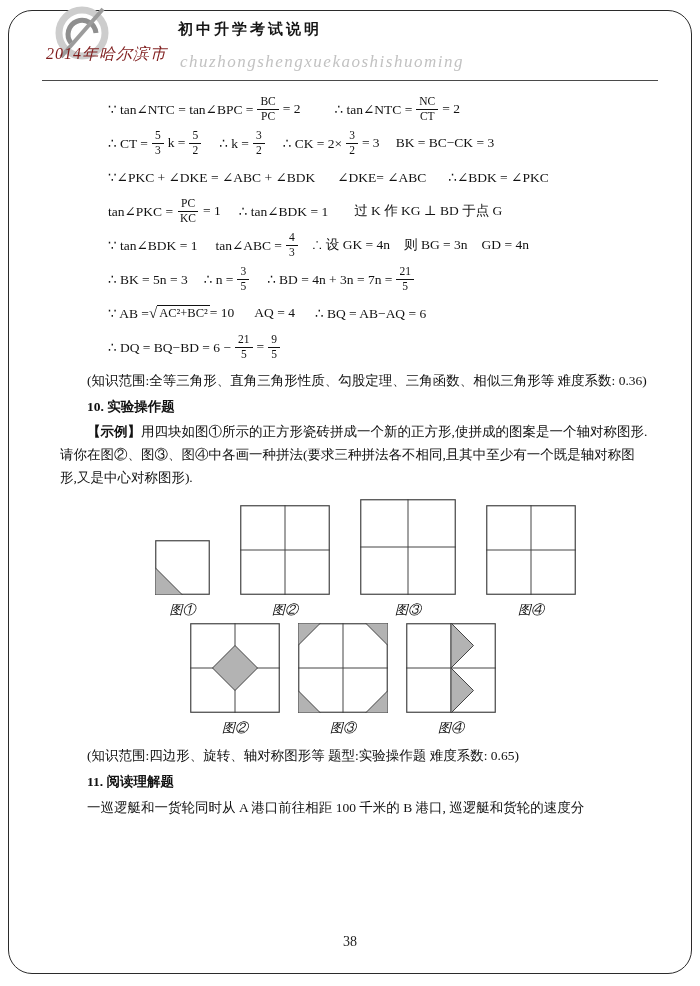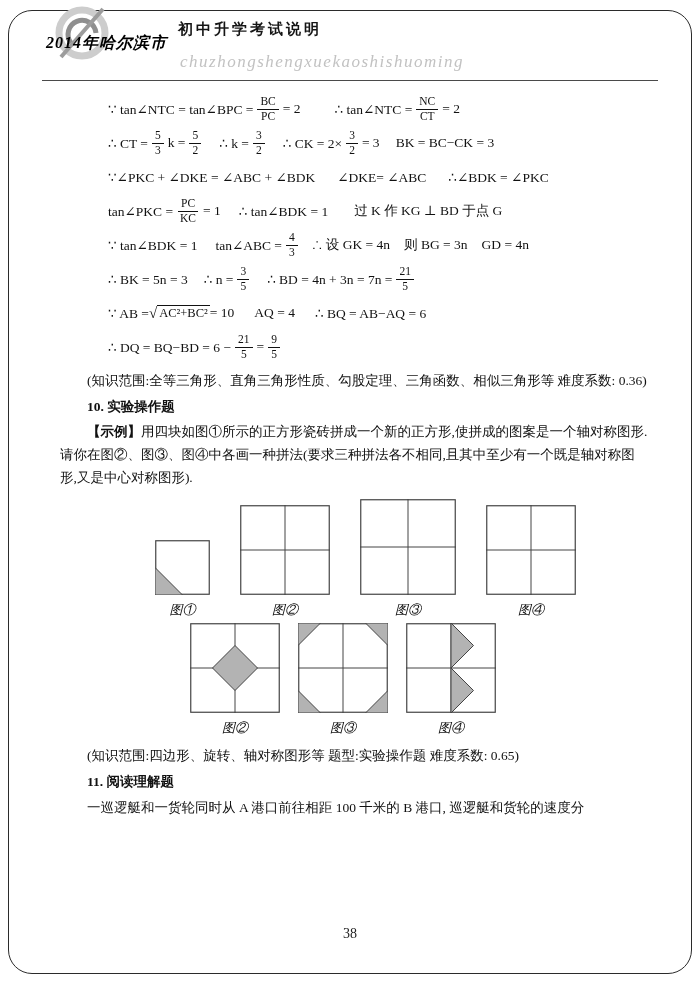--- a/index.html
+++ b/index.html
@@ -11,22 +11,22 @@
     position:absolute;top:10px;left:8px;right:8px;bottom:12px;
     border:1.6px solid #2b2b2b;border-radius:24px;pointer-events:none;
   }
   
   .logo{position:absolute;top:2px;left:52px;}
   .hdr-title{
     position:absolute;top:20px;left:178px;font-weight:bold;font-size:15px;
     letter-spacing:3px;color:#151515;
   }
   .hdr-edition{
-    position:absolute;top:33px;left:46px;font-weight:bold;font-style:italic;
-    font-size:16px;color:#000000;letter-spacing:1px;
+    position:absolute;top:44px;left:46px;font-weight:normal;font-style:italic;
+    font-size:16px;color:#7f1d1d;letter-spacing:1px;
   }
   .hdr-pinyin{
     position:absolute;top:52px;left:180px;font-style:italic;font-size:17px;
     color:#c2c2c2;letter-spacing:1.5px;
   }
   .hdr-rule{position:absolute;top:80px;left:42px;right:42px;border-top:1.3px solid #4a4a4a;}
   
   .content{position:absolute;top:92px;left:60px;right:52px;font-size:13.5px;}
   .math-block{margin-left:48px;}
   .math-line{height:34px;display:flex;align-items:center;white-space:nowrap;}
@@ -41,21 +41,21 @@
   .heading{font-weight:bold;text-indent:2em;margin:3px 0;}
   .k1{margin-top:6px;}
   b{font-weight:bold;}
   
   .fig-row{display:flex;align-items:flex-end;font-style:italic;}
   .row-problem{margin-left:95px;gap:30px;margin-top:10px;}
   .row-answer{margin-left:130px;gap:18px;margin-top:4px;}
   .fig-block{display:flex;flex-direction:column;align-items:center;}
   .fig-caption{font-size:13px;margin-top:6px;}
   .answer-line{margin-top:8px;text-indent:2em;}
-  .page-number{position:absolute;bottom:44px;left:0;width:100%;text-align:center;
+  .page-number{position:absolute;bottom:36px;left:0;width:100%;text-align:center;
                font-size:14px;color:#222;}
 </style>
 </head>
 <body>
 
 <div class="page">
   <div class="frame"></div>
 
   <div class="logo">
     <svg width="60" height="62" viewBox="0 0 60 62">

